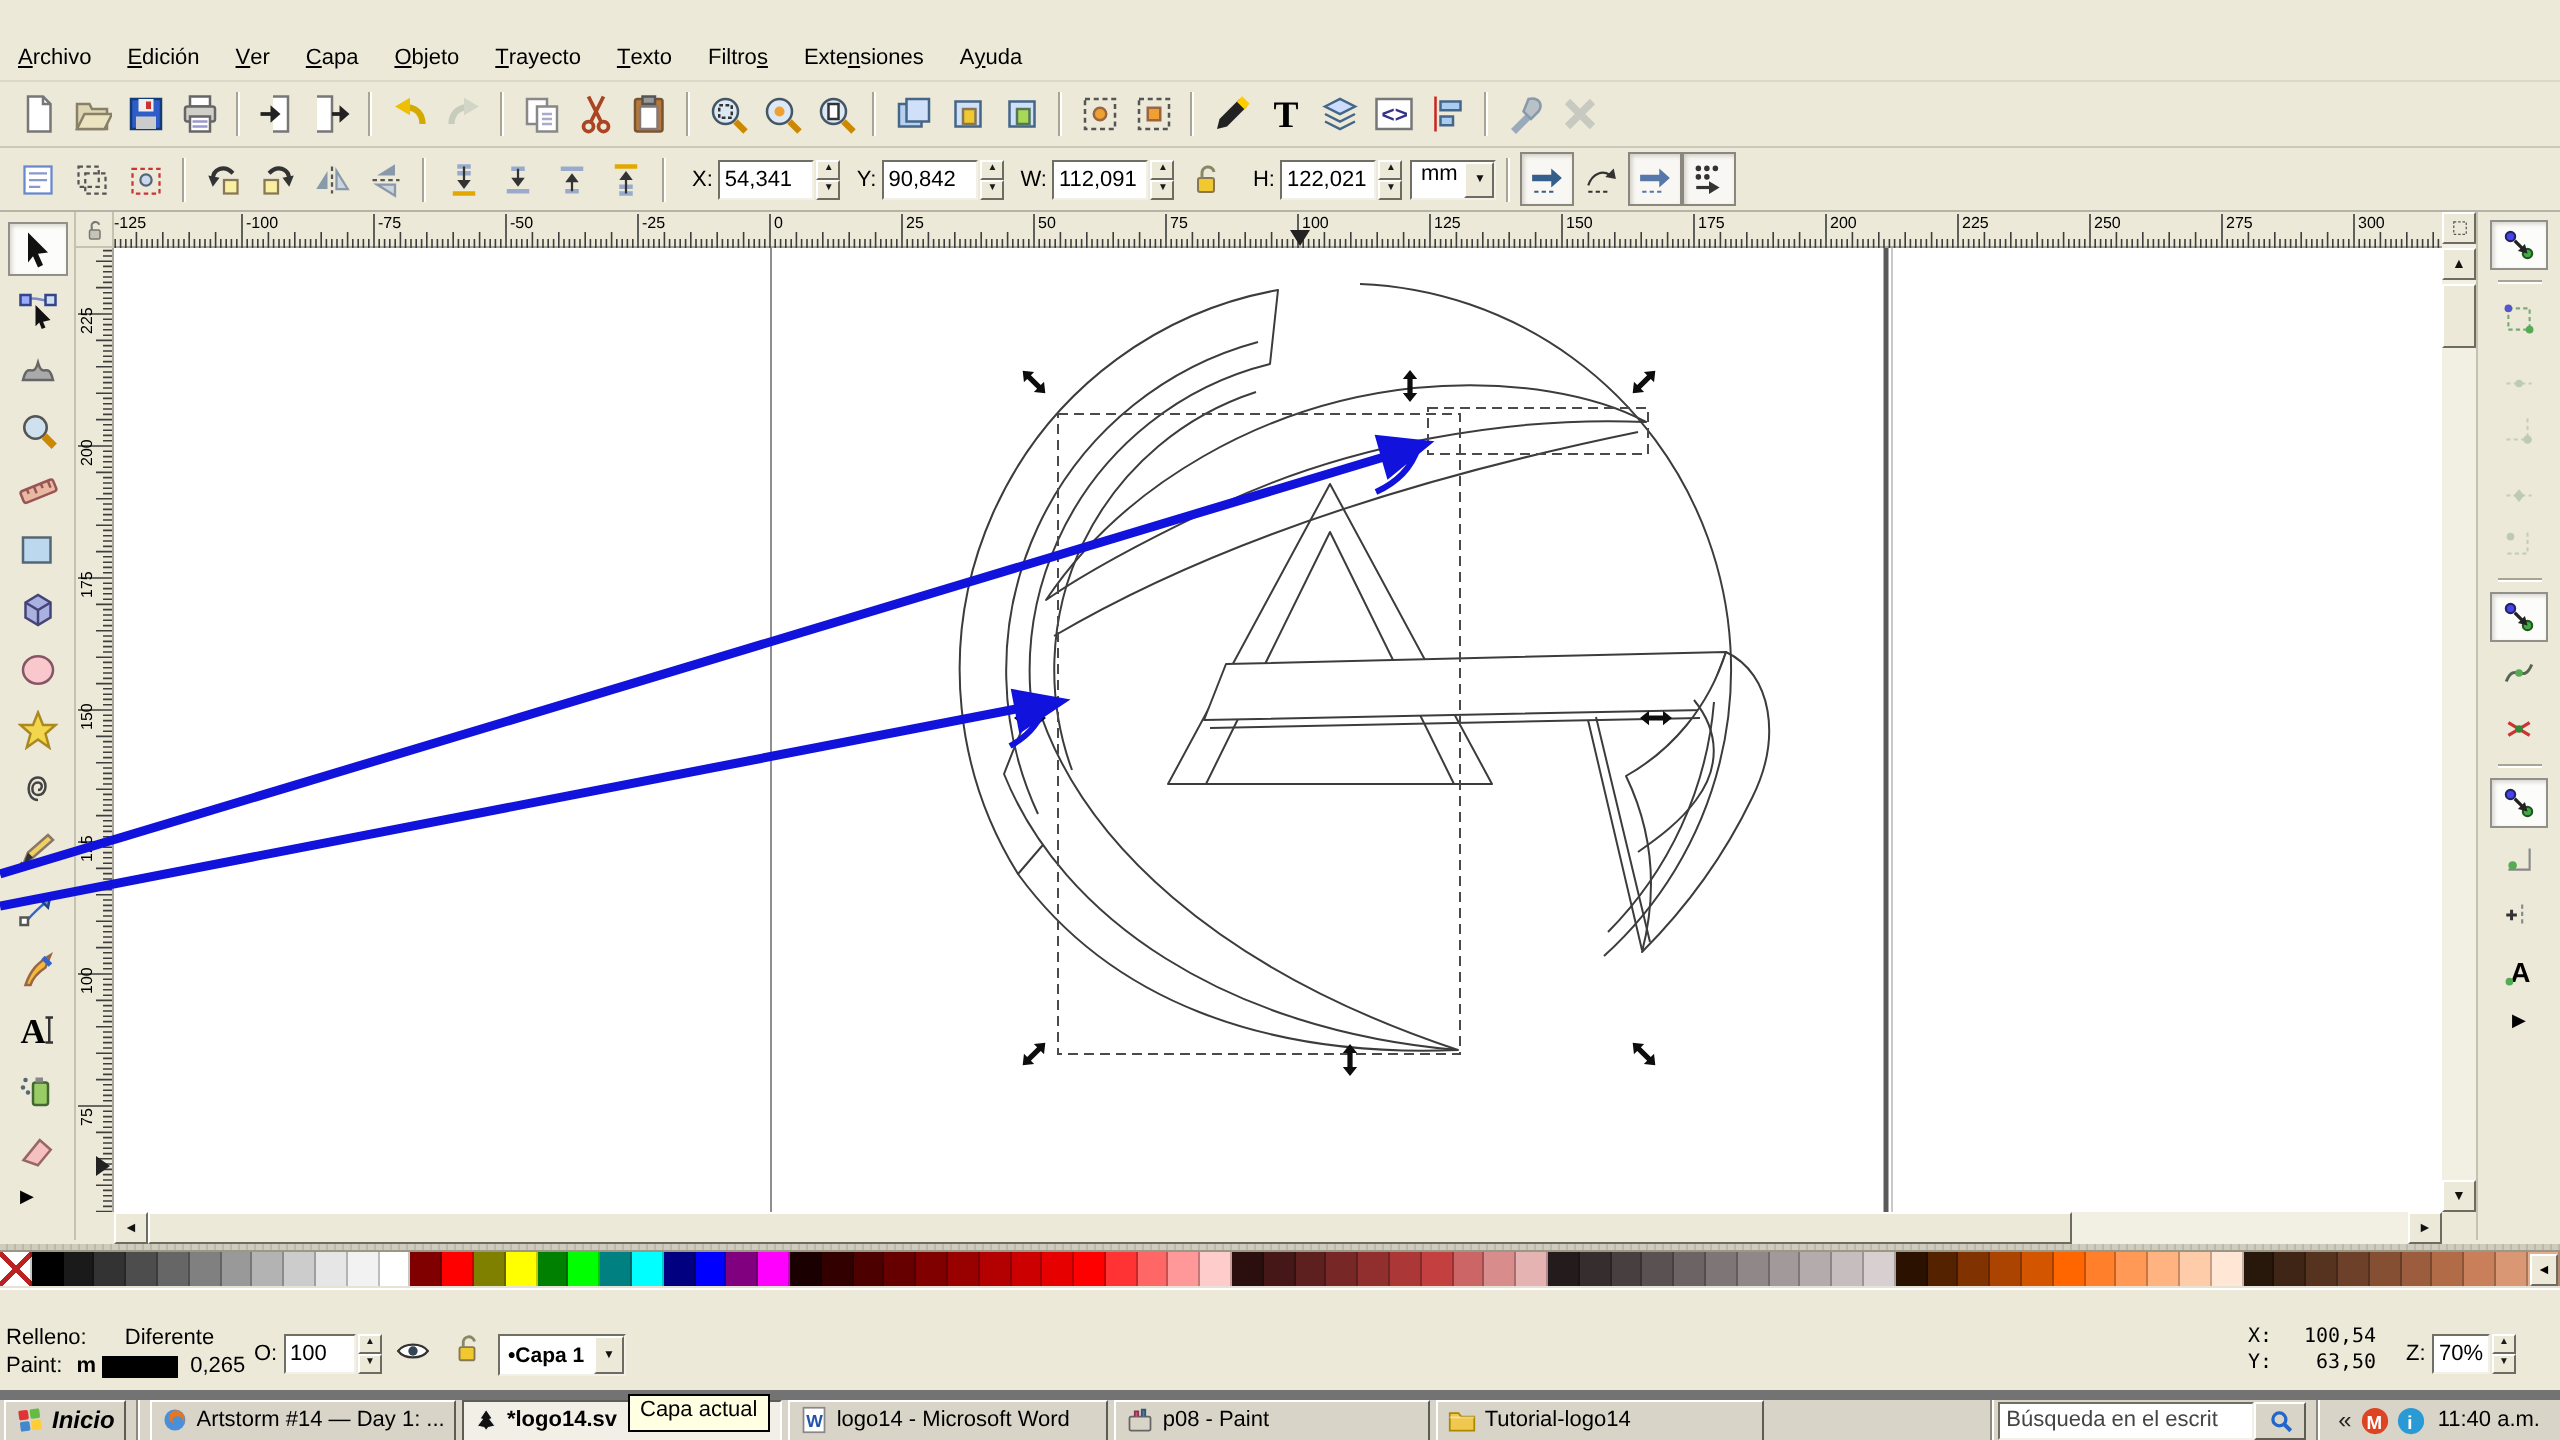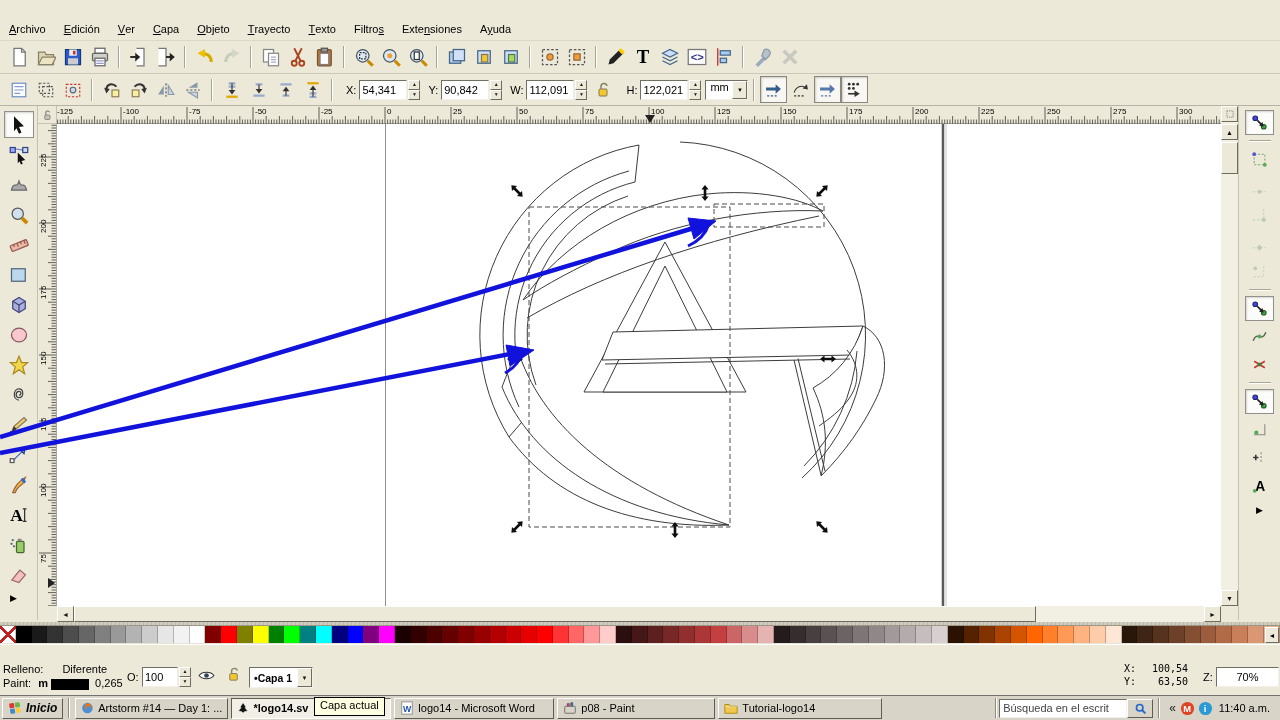--- a/index.html
+++ b/index.html
@@ -61,21 +61,21 @@
 
 #statusbar{left:0;top:644px;width:1280px;height:51px;background:#ece9d8;border-top:1px solid #fff;font-size:11px}
 #statusbar .abs{position:absolute}
 .black-swatch{display:inline-block;width:38px;height:11px;background:#000;vertical-align:middle}
 .layer-dd{display:flex;align-items:center;background:#fff;border:1px solid;border-color:#716f64 #f2f0e8 #f2f0e8 #716f64;height:21px;width:64px}
 .layer-dd .l-lab{flex:1;padding-left:4px;font-weight:bold;font-size:10.5px;white-space:nowrap;overflow:hidden}
 #status-msg{white-space:nowrap;overflow:hidden;width:805px}
 .pos-col{font-family:"DejaVu Sans Mono","Liberation Mono",monospace;font-size:10px;line-height:13px}
 .pos-col .num{display:inline-block;width:46px;text-align:right}
 
-#taskbar{left:0;top:695px;width:1280px;height:25px;background:#d8d4c8;border-top:1px solid #737373;display:flex;align-items:center;padding:0 2px;gap:3px}
+#taskbar{left:0;top:695px;width:1280px;height:25px;background:#d8d4c8;border-top:5px solid #737373;display:flex;align-items:center;padding:0 2px;gap:3px}
 .task,.start-btn{height:21px;border:1px solid;border-color:#fff #5f5d53 #5f5d53 #fff;background:#d8d4c8;display:flex;align-items:center;gap:4px;padding:0 5px;white-space:nowrap;overflow:hidden;flex:none}
 .start-btn{font-weight:bold;font-style:italic;font-size:12px}
 .task.active{background:#f1efe6;border-color:#5f5d53 #fff #fff #5f5d53;font-weight:bold}
 .tdiv{width:2px;height:20px;border-left:1px solid #8d8a7d;border-right:1px solid #fff;margin:0 2px;flex:none}
 #search-wrap{display:flex;align-items:center;margin-left:auto;flex:none}
 #search-input{width:128px;height:19px;border:1px solid;border-color:#716f64 #f2f0e8 #f2f0e8 #716f64;font:11px "Liberation Sans",sans-serif;padding:0 3px;color:#444;background:#fff}
 #search-btn{width:26px;height:19px;background:#d8d4c8;border:1px solid;border-color:#fff #5f5d53 #5f5d53 #fff;display:flex;align-items:center;justify-content:center}
 #tray{display:flex;align-items:center;gap:4px;flex:none;padding:0 4px}
 #tray .chev{font-size:12px;line-height:12px;color:#222}
 #clock{padding:0 4px 0 2px}
@@ -872,21 +872,21 @@
       <span class="l-lab">•Capa 1</span>
       <span class="dd-btn" style="height:19px">▼</span>
     </div>
     <div class="abs pos-col" style="left:1124px;top:17px">
       <div><span>X:</span> <span class="num">100,54</span></div>
       <div><span>Y:</span> <span class="num">63,50</span></div>
     </div>
     <span class="abs" style="left:1203px;top:26px">Z:</span>
     <div class="abs" style="left:1216px;top:22px;display:flex">
       <div class="xp-input">
-          <input style="width: 61px; text-align: center;" value="70%">
+          <input style="width: 27px; text-align: center;" value="70%">
         </div>
       <div class="spinner">
           <span>▲</span>
           <span>▼</span>
         </div>
     </div>
   </div>
 
   <div id="taskbar" class="abs">
     <div class="start-btn">

